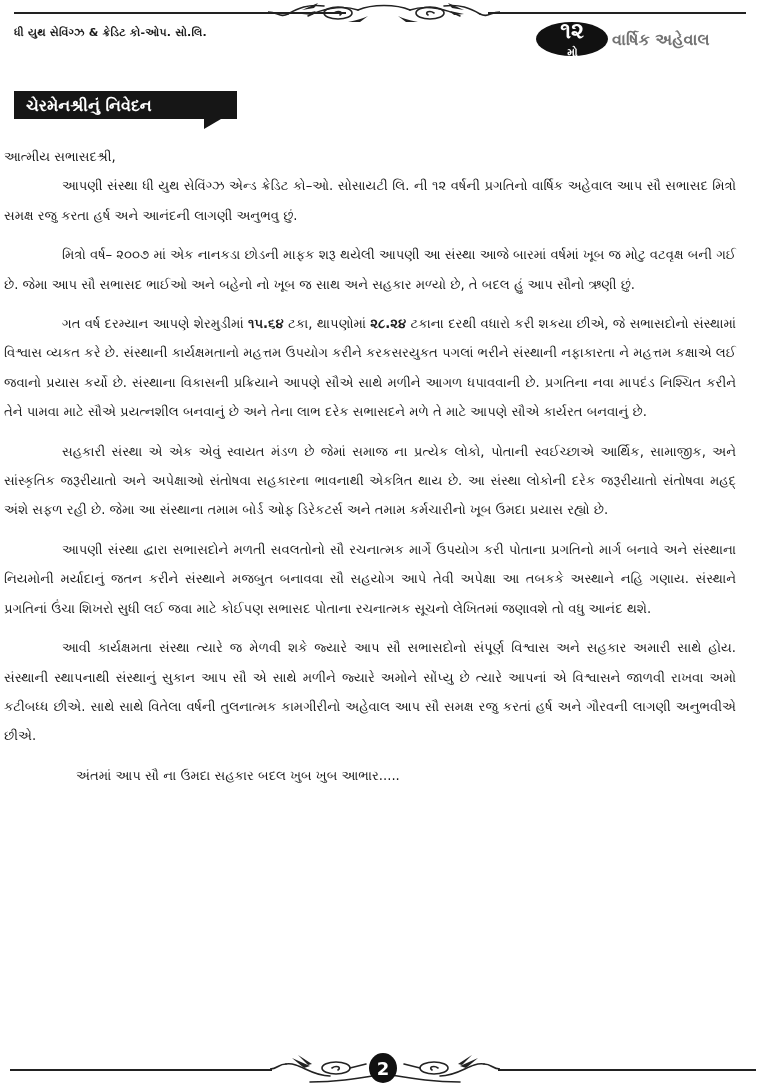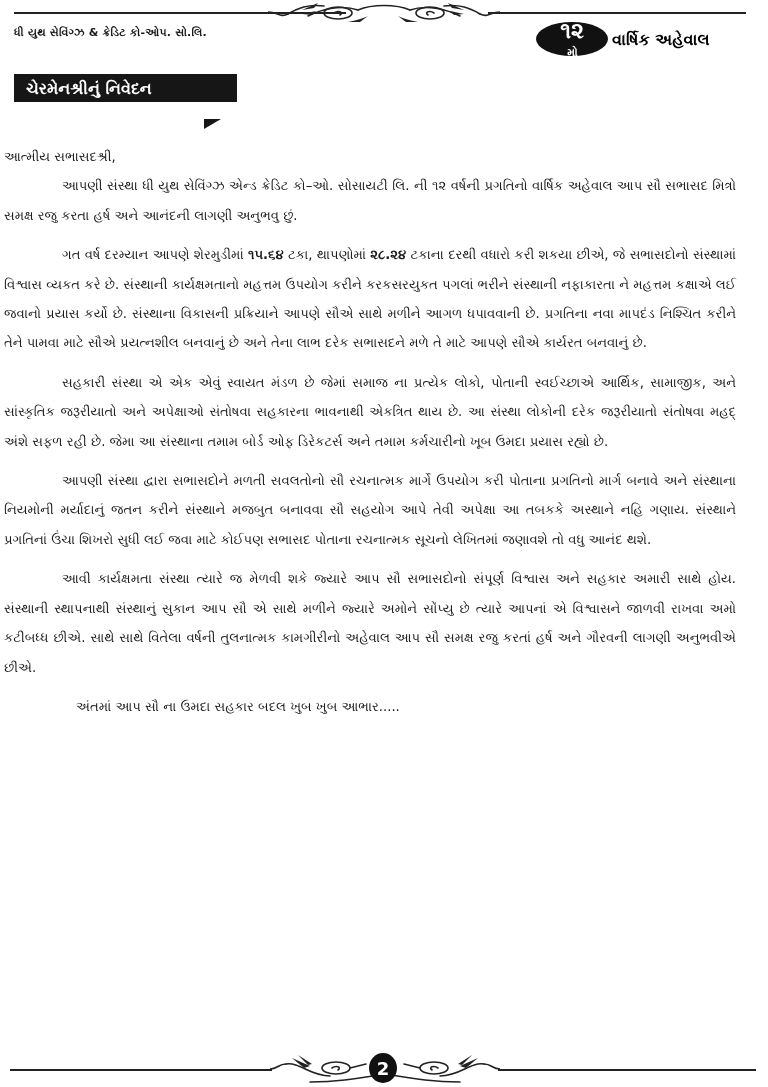--- a/index.html
+++ b/index.html
@@ -9,23 +9,23 @@
       color: #1a1a1a;
     }
     .top-rule { position: absolute; top: 12px; left: 14px; width: 332px; height: 2px; background: #222; }
     .top-rule.right { left: 488px; width: 258px; }
     .top-ornament { position: absolute; top: 0; left: 268px; width: 232px; height: 28px; }
     .hdr-org { position: absolute; top: 26px; left: 14px; font-size: 11px; font-weight: bold; color: #1a1a1a; letter-spacing: 0.2px; }
     .hdr-report { position: absolute; top: 22px; left: 536px; display: flex; align-items: center; }
     .badge { width: 72px; height: 34px; border-radius: 50%; background: #111; color: #fff; display: flex; align-items: center; justify-content: center; font-weight: bold; flex-direction: column; }
     .badge-num { font-size: 22px; line-height: 1; }
     .badge-suffix { font-size: 11px; margin-left: 1px; margin-top: 4px; }
-    .report-title { font-size: 16px; font-weight: bold; margin-left: 4px; color: #000000; }
+    .report-title { font-size: 16px; font-weight: bold; margin-left: 4px; color: #737373; }
 
-    .section-tag { position: absolute; top: 74px; left: 14px; height: 28px; padding: 0 16px 0 12px; width: 195px;
+    .section-tag { position: absolute; top: 91px; left: 14px; height: 28px; padding: 0 16px 0 12px; width: 195px;
       background: #161616; color: #fff; font-size: 16px; font-weight: bold; display: flex; align-items: center; }
     .section-tag-flag { position: absolute; top: 119px; left: 204px; width: 0; height: 0;
       border-left: 17px solid #161616; border-bottom: 10px solid transparent; }
 
     .body-text { position: absolute; top: 142px; left: 4px; width: 732px; font-size: 13.2px; line-height: 29.4px; color: #1c1c1c; }
     .body-text p { margin: 0; text-align: justify; }
     .salutation { margin-bottom: 0; }
     .indent { text-indent: 58px; }
     .greeting-2 { padding-left: 58px; }
     .gap { margin-top: 10px !important; }
@@ -78,20 +78,21 @@
 </div>
 
 <div class="section-tag">
   <span>ચેરમેનશ્રીનું નિવેદન</span>
 </div>
 <div class="section-tag-flag"></div>
 
 <div class="body-text">
   <p class="salutation">આત્મીય સભાસદશ્રી,</p>
   <p class="indent">આપણી સંસ્થા ધી યુથ સેવિંગ્ઝ એન્ડ ક્રેડિટ કો–ઓ. સોસાયટી લિ. ની ૧૨ વર્ષની પ્રગતિનો વાર્ષિક અહેવાલ આપ સૌ સભાસદ મિત્રો સમક્ષ રજુ કરતા હર્ષ અને આનંદની લાગણી અનુભવુ છું.</p>
+  <p class="indent gap">મિત્રો વર્ષ– ૨૦૦૭ માં  એક નાનકડા છોડની માફક શરૂ થયેલી આપણી આ સંસ્થા આજે બારમાં વર્ષમાં ખૂબ જ મોટુ વટવૃક્ષ બની ગઈ છે. જેમા આપ સૌ સભાસદ ભાઈઓ અને બહેનો નો ખૂબ જ સાથ અને સહકાર મળ્યો છે, તે બદલ હું આપ સૌનો ઋણી છું.</p>
   <p class="indent gap"><span>ગત વર્ષ દરમ્યાન આપણે શેરમુડીમાં </span><strong>૧૫.૬૪</strong><span> ટકા, થાપણોમાં </span><strong>૨૮.૨૪</strong><span> ટકાના દરથી વધારો કરી શકયા છીએ, જે સભાસદોનો સંસ્થામાં વિશ્વાસ વ્યકત કરે છે. સંસ્થાની કાર્યક્ષમતાનો મહત્તમ ઉપયોગ કરીને કરકસરયુકત પગલાં ભરીને સંસ્થાની નફાકારતા ને મહત્તમ કક્ષાએ લઈ જવાનો પ્રયાસ કર્યો છે. સંસ્થાના વિકાસની પ્રક્રિયાને આપણે સૌએ સાથે મળીને આગળ ધપાવવાની છે. પ્રગતિના નવા માપદંડ નિશ્ચિત કરીને તેને પામવા માટે સૌએ પ્રયત્નશીલ બનવાનું છે અને તેના લાભ દરેક સભાસદને મળે તે માટે આપણે સૌએ કાર્યરત બનવાનું છે.</span></p>
   <p class="indent gap">સહકારી સંસ્થા એ એક એવું સ્વાયત મંડળ છે જેમાં સમાજ ના પ્રત્યેક લોકો, પોતાની સ્વઈચ્છાએ આર્થિક, સામાજીક, અને સાંસ્કૃતિક જરૂરીયાતો અને અપેક્ષાઓ સંતોષવા સહકારના ભાવનાથી એકત્રિત થાય છે. આ સંસ્થા લોકોની દરેક જરૂરીયાતો સંતોષવા મહદ્ અંશે સફળ રહી છે. જેમા આ સંસ્થાના તમામ બોર્ડ ઓફ ડિરેકટર્સ અને તમામ કર્મચારીનો ખૂબ ઉમદા પ્રયાસ રહ્યો છે.</p>
   <p class="indent gap">આપણી સંસ્થા દ્વારા સભાસદોને મળતી સવલતોનો સૌ રચનાત્મક માર્ગે ઉપયોગ કરી પોતાના પ્રગતિનો માર્ગ બનાવે અને સંસ્થાના નિયમોની મર્યાદાનું જતન કરીને સંસ્થાને મજબુત બનાવવા સૌ સહયોગ આપે તેવી અપેક્ષા આ તબકકે   અસ્થાને નહિ ગણાય. સંસ્થાને પ્રગતિનાં ઉંચા શિખરો સુધી લઈ જવા માટે કોઈપણ સભાસદ પોતાના રચનાત્મક સૂચનો લેખિતમાં જણાવશે તો વધુ આનંદ થશે.</p>
   <p class="indent gap">આવી કાર્યક્ષમતા સંસ્થા ત્યારે જ મેળવી શકે જ્યારે આપ સૌ સભાસદોનો સંપૂર્ણ વિશ્વાસ અને સહકાર અમારી સાથે હોય. સંસ્થાની સ્થાપનાથી સંસ્થાનું સુકાન આપ સૌ એ સાથે મળીને જ્યારે અમોને સોંપ્યુ છે ત્યારે આપનાં એ વિશ્વાસને જાળવી રાખવા અમો કટીબધ્ધ છીએ. સાથે સાથે વિતેલા વર્ષની તુલનાત્મક કામગીરીનો અહેવાલ આપ સૌ સમક્ષ રજુ કરતાં હર્ષ અને ગૌરવની લાગણી અનુભવીએ છીએ.</p>
   <p class="closing">અંતમાં આપ સૌ ના ઉમદા સહકાર બદલ ખુબ ખુબ આભાર.....</p>
 </div>
 
 <div class="footer-rule"></div>
 <svg class="footer-ornament" viewBox="0 0 230 34">
   <g fill="none" stroke="#222" stroke-width="1.6" stroke-linecap="round">

